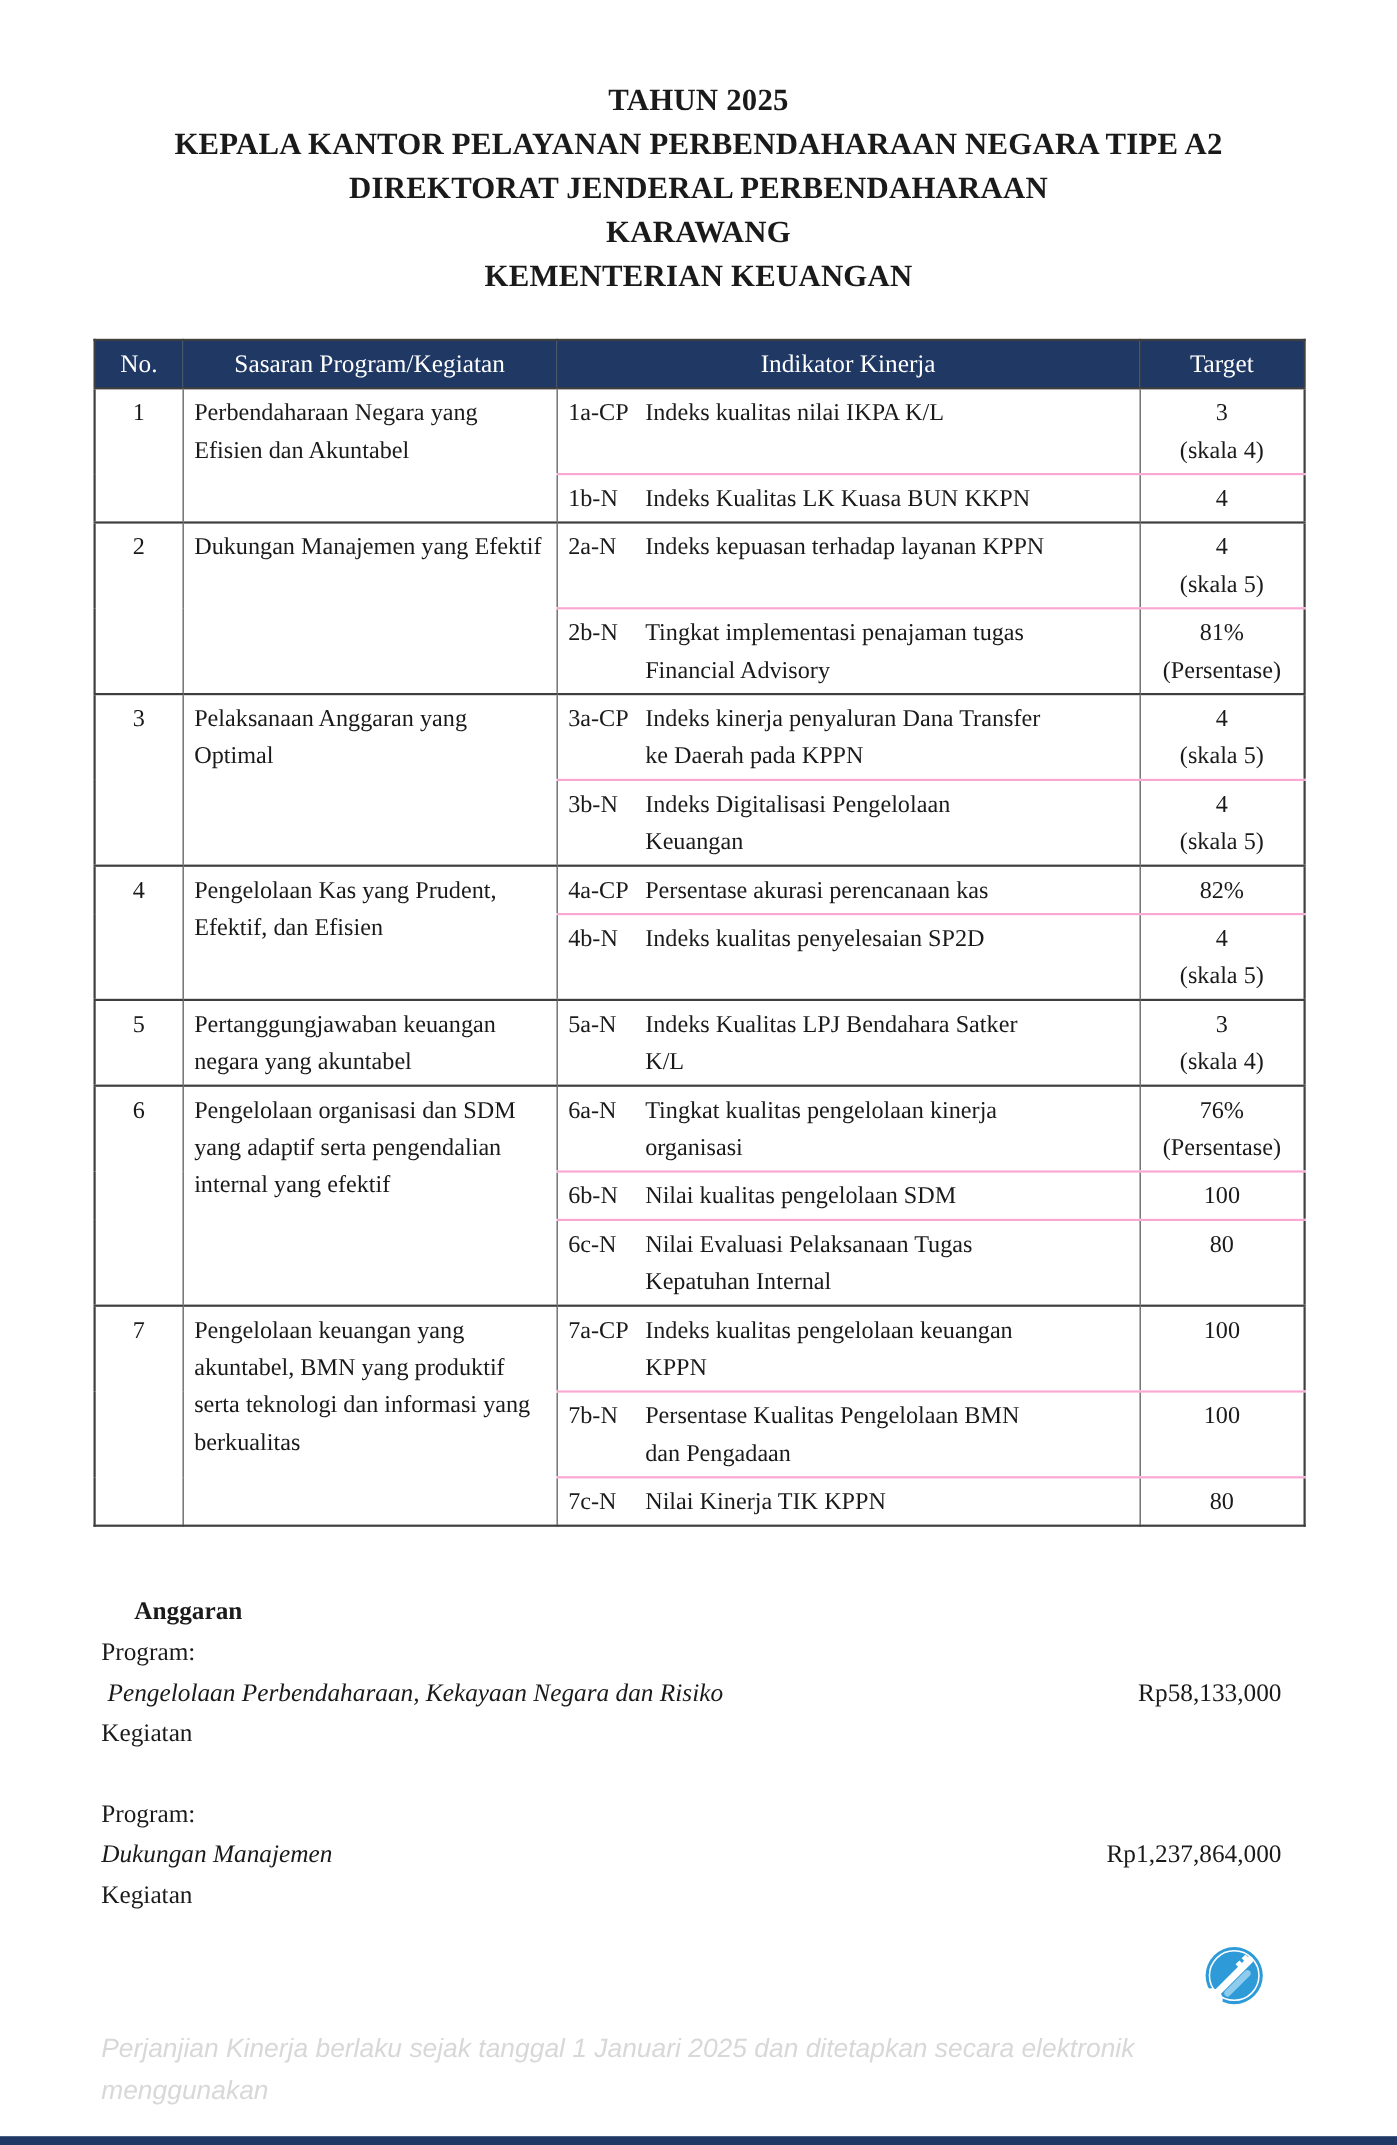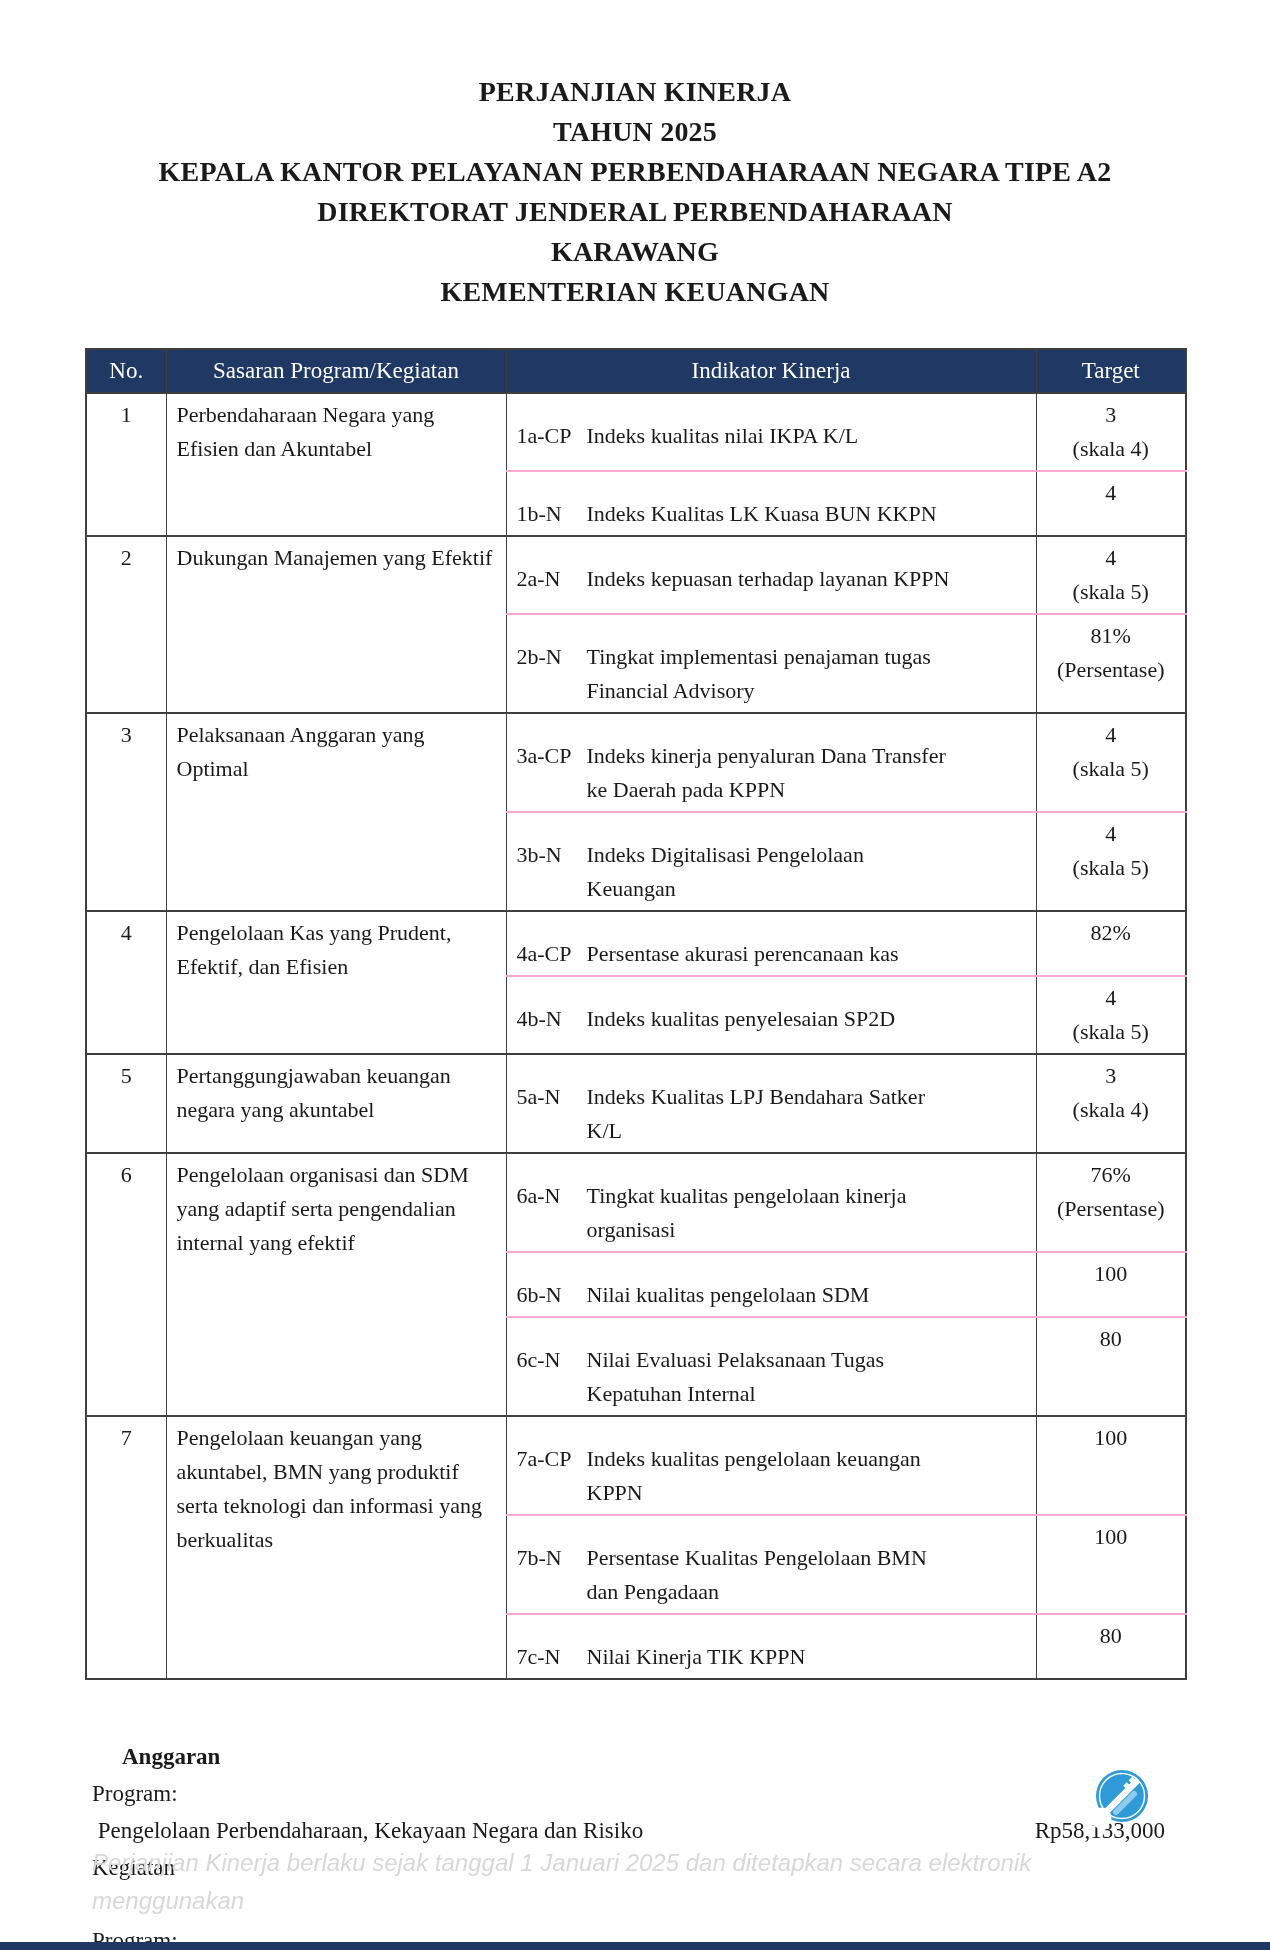--- a/index.html
+++ b/index.html
@@ -29,55 +29,54 @@
   }
   table.pk td {
     vertical-align:top; font-size:22px; line-height:34px;
     padding:4px 10px;
     border-left:1.5px solid #3f3f3f; border-right:1.5px solid #3f3f3f;
   }
   tr.grp td { border-top:2px solid #3f3f3f; }
   tr.sub td { border-top:2px solid #f9a8d4; }
   td.no-cell { text-align:center; }
   td.tgt-cell { text-align:center; }
-  .ind-wrap { display:flex;margin-top:21px; }
+  .ind-wrap { display:flex; }
   .ind-code { flex:0 0 70px; }
   .ind-desc { flex:1; max-width:365px; }
   .tgt-note { display:block; }
 
   
   .prog-section { margin:58px 105px 0 92px; font-size:23px; }
   .prog-row { display:flex; justify-content:space-between; line-height:37px; }
   .prog-left { flex:1; }
   .prog-right { flex:0 0 230px; }
   .amount { text-align:right; }
   .bold { font-weight:bold; }
   .anggaran-head { padding-left:30px; font-weight:bold; }
-  .prog-name { white-space:pre-wrap; }
+  .prog-name { white-space:pre-wrap;font-style:italic; }
   .block-gap { margin-top:36px; }
 
   
   .footer-note {
     position:absolute; left:92px; top:1768px; width:980px;
     font-family:"Liberation Sans", sans-serif; font-style:italic;
     color:#d8d8d8; font-size:24px; line-height:38px; white-space:pre-wrap;
   }
   .logo {
     position:absolute; left:1088px; top:1768px; width:64px; height:64px;
   }
   .bottom-bar {
     position:absolute; left:0; right:0; bottom:0; height:8px;
     background:#1f3864;
   }
 </style>
 </head>
 <body>
 
 <div class="title-block">
-  <div class="title-line">PERJANJIAN KINERJA</div>
   <div class="title-line">TAHUN 2025</div>
   <div class="title-line">KEPALA KANTOR PELAYANAN PERBENDAHARAAN NEGARA TIPE A2</div>
   <div class="title-line">DIREKTORAT JENDERAL PERBENDAHARAAN</div>
   <div class="title-line">KARAWANG</div>
   <div class="title-line">KEMENTERIAN KEUANGAN</div>
 </div>
 
 <table class="pk">
   <colgroup>
       <col style="width:80px">

